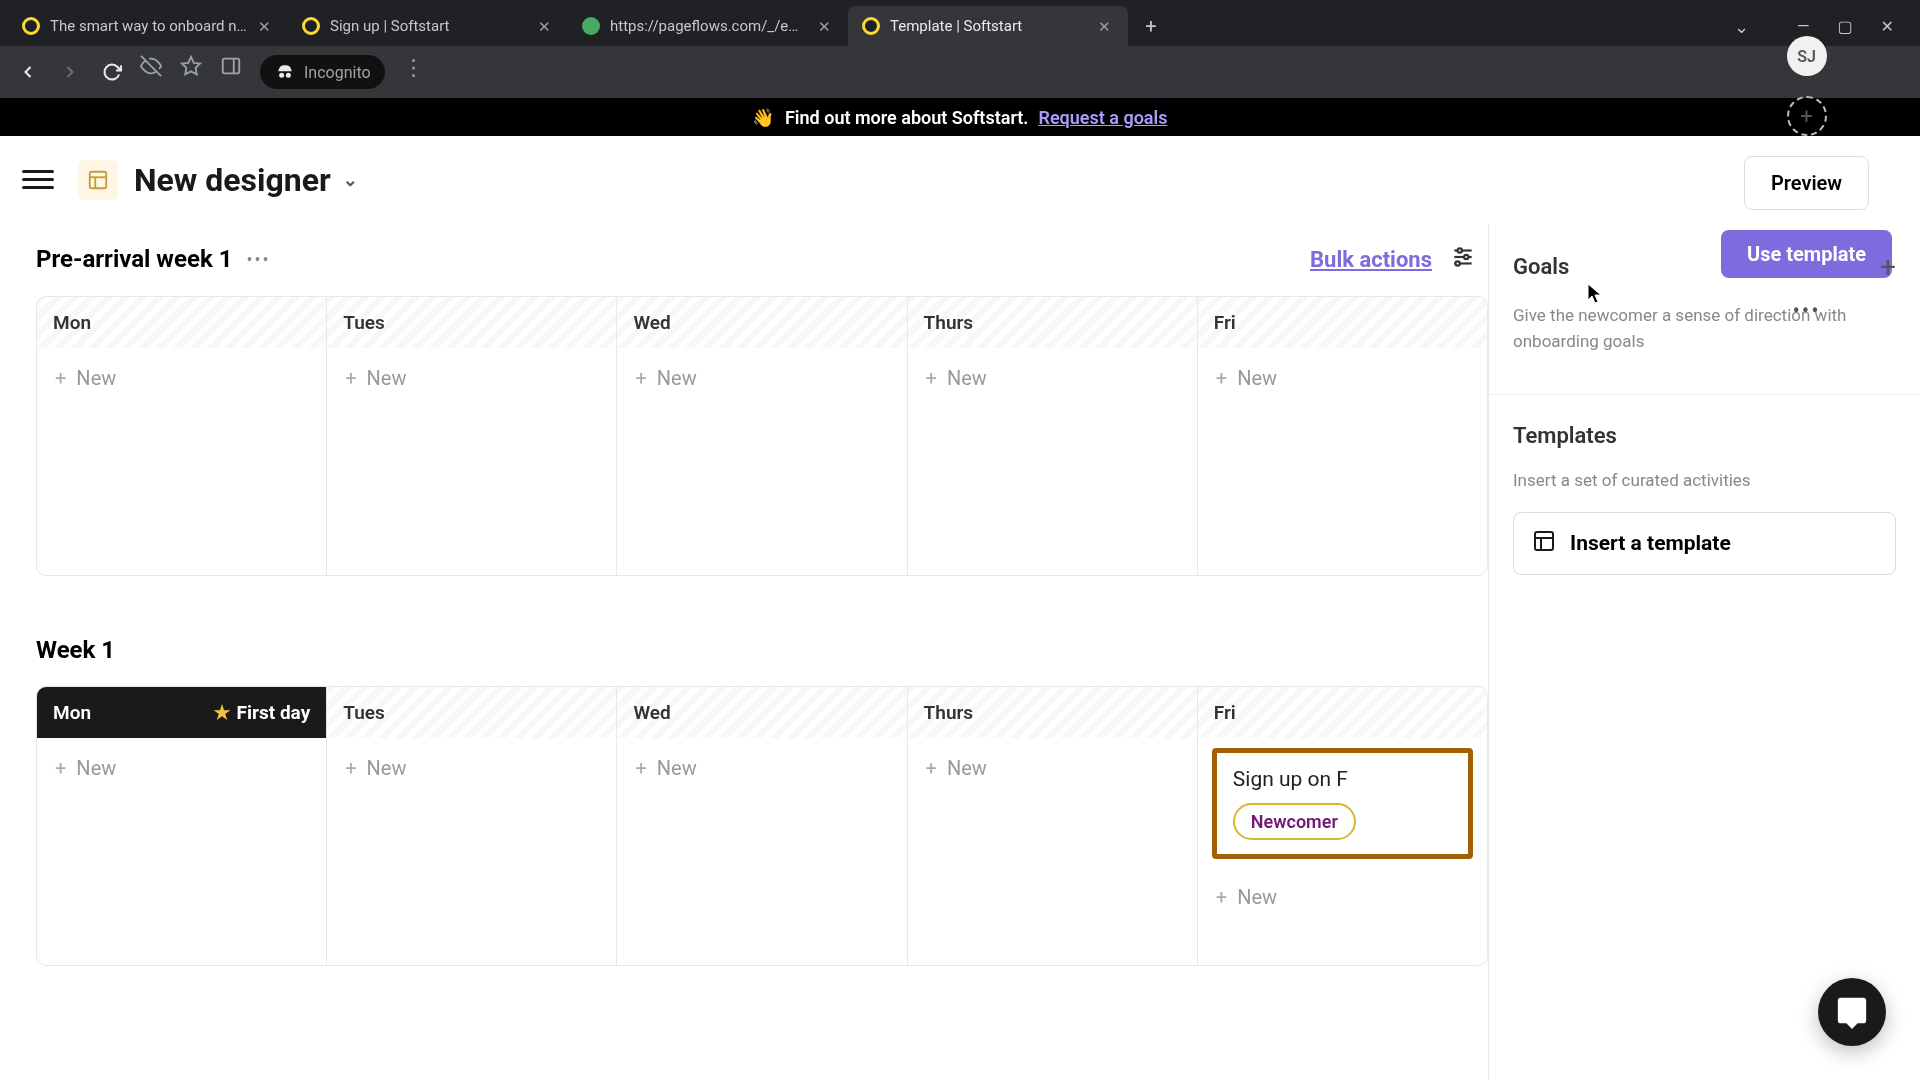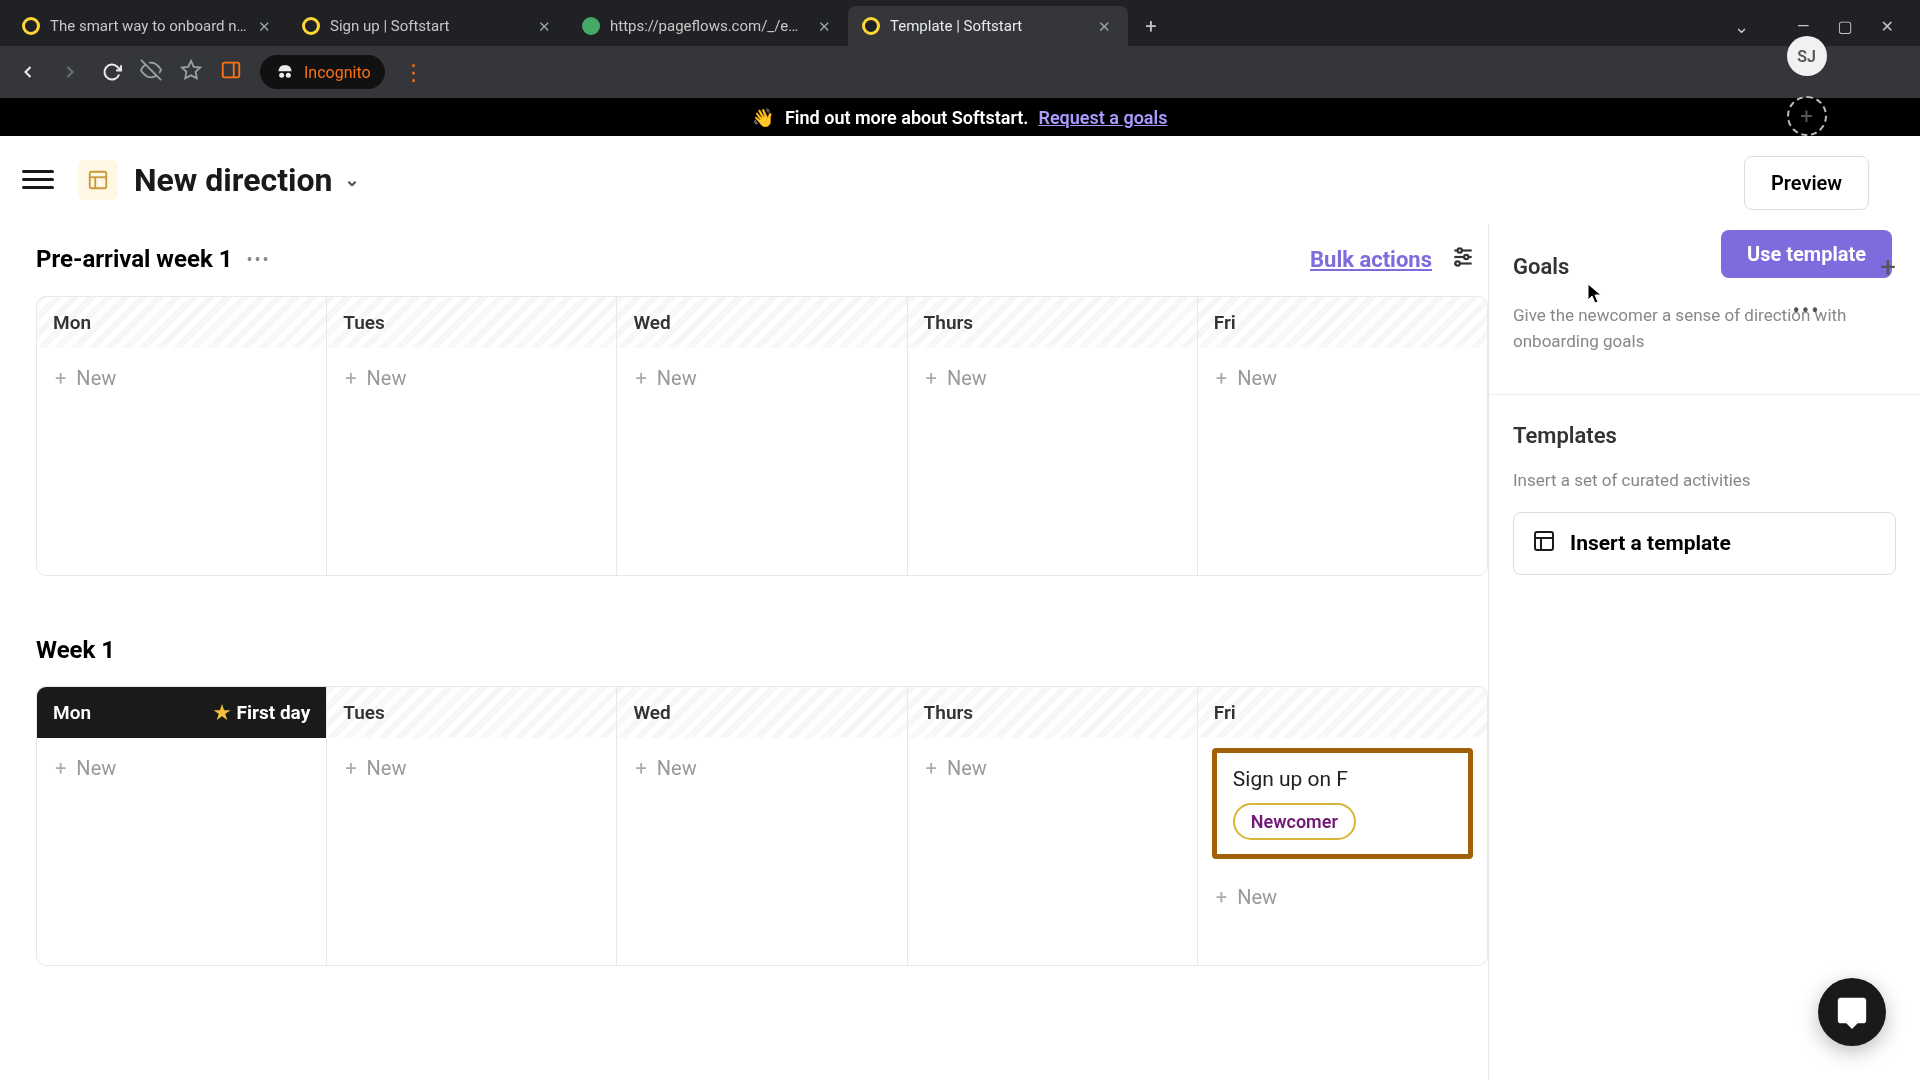--- a/index.html
+++ b/index.html
@@ -19,21 +19,21 @@
 .win-controls .chev { font-size: 18px; margin-right: 20px; }
 
 .toolbar { display: flex; align-items: center; height: 52px; background: #35363a; padding: 0 14px; gap: 14px; }
 .nav-btn { width: 28px; height: 28px; display: flex; align-items: center; justify-content: center; color: #e8eaed; cursor: pointer; }
 .nav-btn.disabled { color: #6b6f76; }
 .reload-btn { width: 28px; height: 28px; display: flex; align-items: center; justify-content: center; color: #e8eaed; cursor: pointer; }
 .omnibox { flex: 1; background: #202124; border-radius: 22px; height: 38px; display: flex; align-items: center; padding: 0 18px; gap: 12px; color: #e8eaed; font-size: 17px; }
 .omnibox .lock { color: #9aa0a6; }
 .omnibox .url { color: #e8eaed; }
 .omnibox .url .path { color: #9aa0a6; }
-.toolbar-right { display: flex; align-items: center; gap: 18px; color: #f97316; }
+.toolbar-right { display: flex; gap: 18px; color: #a3a3a3; }
 .incog-badge { display: flex; align-items: center; gap: 8px; background: #111; padding: 6px 14px; border-radius: 18px; font-size: 16px; }
 .incog-badge .mask { width: 22px; height: 22px; display: flex; align-items: center; justify-content: center; }
 
 
 .announce { background: #000; color: #fff; height: 38px; display: flex; align-items: center; justify-content: center; gap: 10px; font-size: 18px; font-weight: 600; }
 .announce a { color: #a99cff; text-decoration: underline; }
 
 
 .app-header { display: flex; align-items: center; height: 88px; padding: 0 28px 0 22px; border-bottom: 1px solid transparent; }
 .hamburger { width: 32px; height: 32px; display: flex; flex-direction: column; justify-content: center; gap: 5px; cursor: pointer; margin-right: 24px; }
@@ -197,21 +197,21 @@
       <div></div>
     </div>
   <div class="tmpl-icon">
     <svg viewBox="0 0 24 24" fill="none" stroke="#c79a3a" stroke-width="2">
         <rect x="3" y="3" width="18" height="18" rx="2"></rect>
         <line x1="3" y1="9" x2="21" y2="9"></line>
         <line x1="9" y1="9" x2="9" y2="21"></line>
       </svg>
   </div>
   <div class="page-title">
-    <span>New direction</span>
+    <span>New designer</span>
     <span class="chev">⌄</span>
   </div>
   <div class="header-right">
     <div class="avatar">SJ</div>
     <div class="add-avatar">+</div>
     <button class="btn-outline">Preview</button>
     <button class="btn-primary">Use template</button>
     <div class="more-dots">•••</div>
   </div>
 </div>

